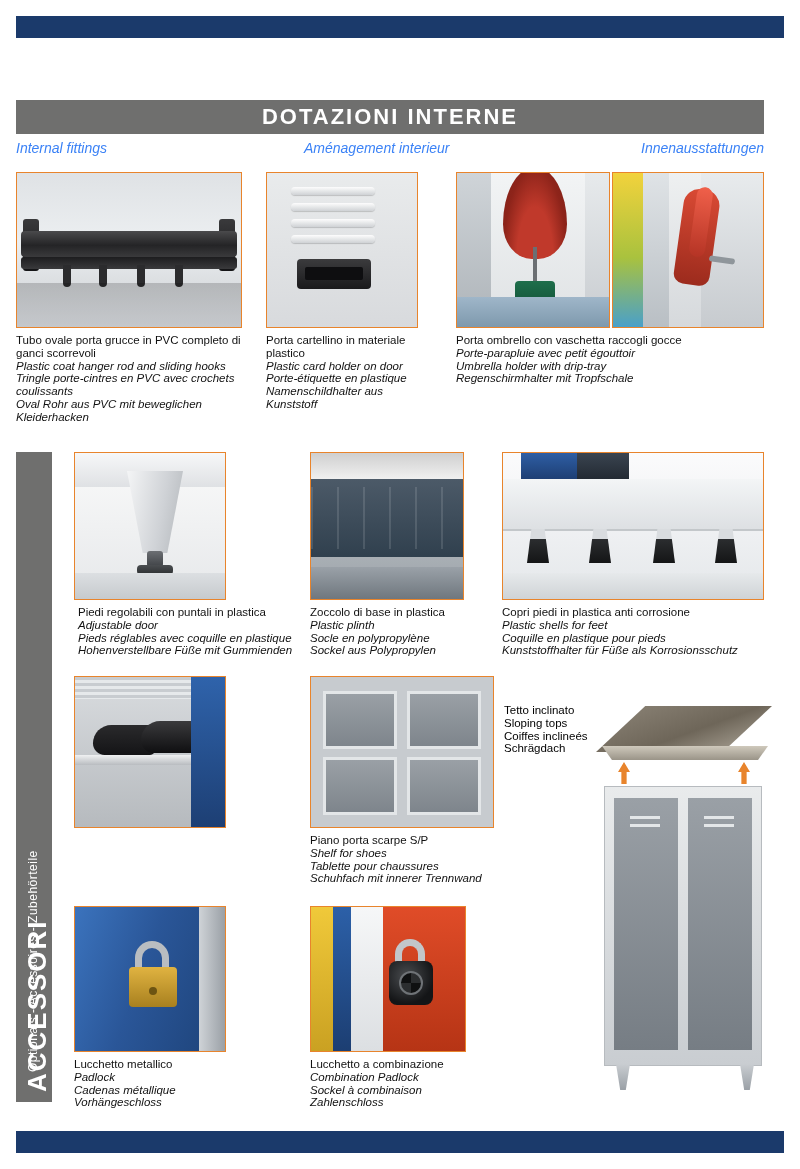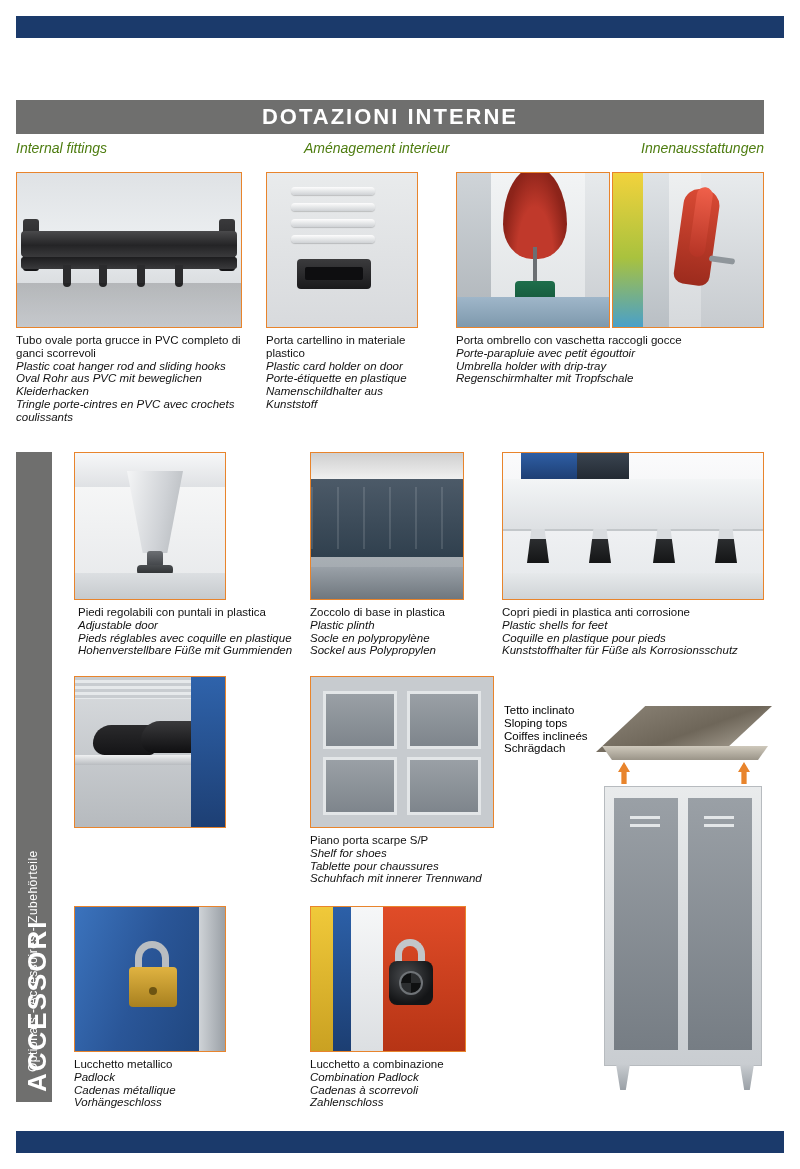--- a/index.html
+++ b/index.html
@@ -44,21 +44,21 @@
     letter-spacing: 2px;
     display: flex;
     align-items: center;
     justify-content: center;
   }
   .header-sub {
     position: absolute;
     top: 140px;
     font-size: 14px;
     font-style: italic;
-    color: #4d7c0f;
+    color: #3b82f6;
   }
   .hs-it { left: 16px; }
   .hs-fr { left: 304px; }
   .hs-de { right: 36px; }
 
   
   .photo {
     position: absolute;
     border: 1px solid #e8842c;
     background: #d7d9db;
@@ -365,22 +365,22 @@
       <div class="door"></div>
       <div class="umbr"></div>
       <div class="umbr2"></div>
       <div class="hookw"></div>
     </div>
   </div>
 
   <div class="caption" style="left:16px; top:334px; width:232px;">
     <div class="it">Tubo ovale porta grucce in PVC completo di ganci scorrevoli</div>
     <div class="other">Plastic coat hanger rod and sliding hooks</div>
+    <div class="other">Tringle porte-cintres en PVC avec crochets coulissants</div>
     <div class="other">Oval Rohr aus PVC mit beweglichen Kleiderhacken</div>
-    <div class="other">Tringle porte-cintres en PVC avec crochets coulissants</div>
   </div>
 
   <div class="caption" style="left:266px; top:334px; width:170px;">
     <div class="it">Porta cartellino in materiale plastico</div>
     <div class="other">Plastic card holder on door</div>
     <div class="other">Porte-étiquette en plastique</div>
     <div class="other">Namenschildhalter aus Kunststoff</div>
   </div>
 
   <div class="caption" style="left:456px; top:334px; width:310px;">
@@ -529,17 +529,17 @@
   <div class="caption" style="left:74px; top:1058px; width:200px;">
     <div class="it">Lucchetto metallico</div>
     <div class="other">Padlock</div>
     <div class="other">Cadenas métallique</div>
     <div class="other">Vorhängeschloss</div>
   </div>
 
   <div class="caption" style="left:310px; top:1058px; width:220px;">
     <div class="it">Lucchetto a combinazione</div>
     <div class="other">Combination Padlock</div>
-    <div class="other">Cadenas à scorrevoli</div>
+    <div class="other">Sockel à combinaison</div>
     <div class="other">Zahlenschloss</div>
   </div>
 
 </div>
 
 </body></html>

